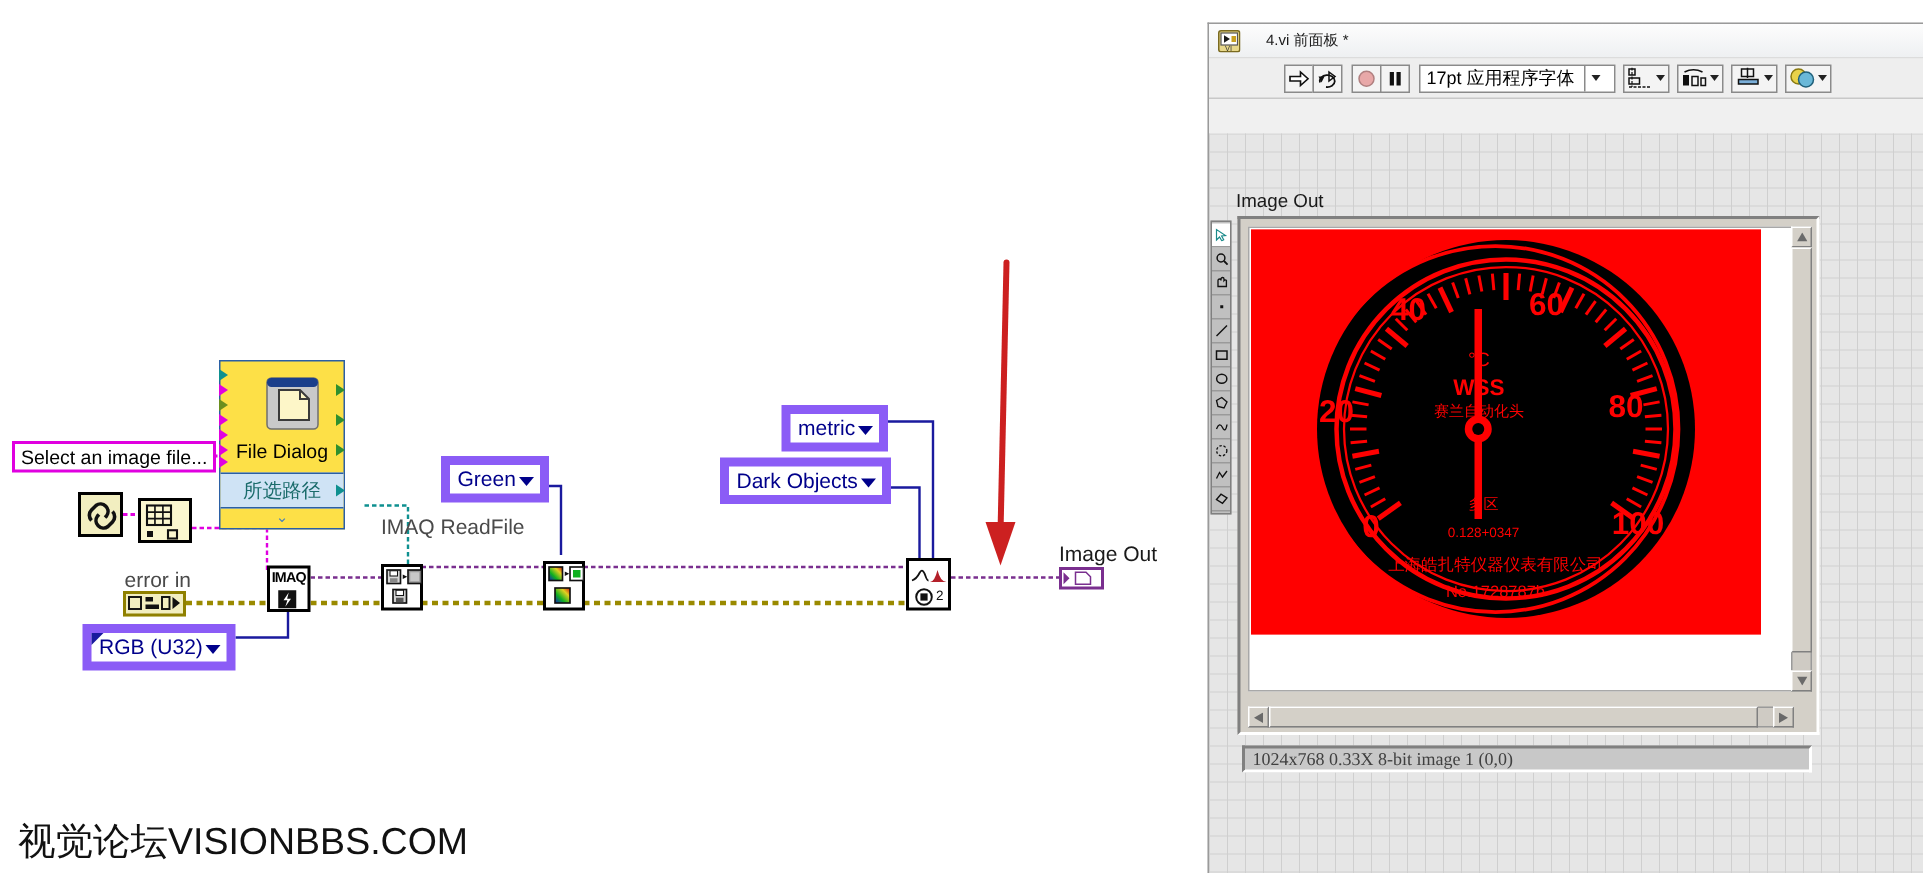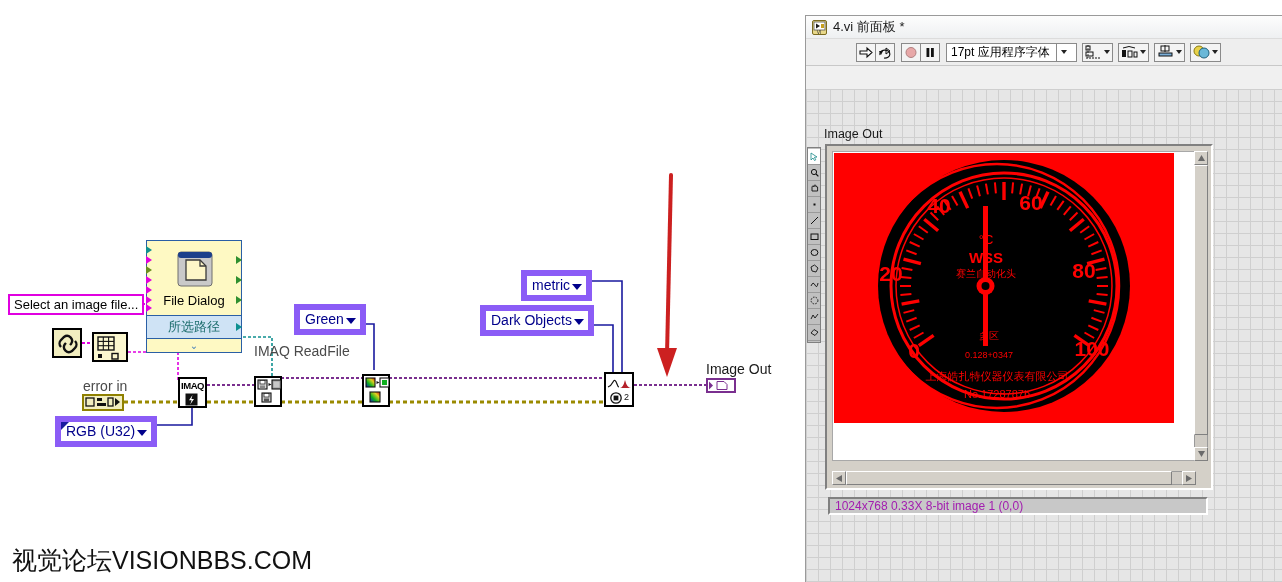--- a/index.html
+++ b/index.html
@@ -12,37 +12,37 @@
 
   
   .str-const{position:absolute;border:2px solid #e000e0;background:#fff;color:#000;font-size:13px;padding:1px 4px;white-space:nowrap;line-height:15px;}
 
   
   .enum-ctl{position:absolute;border:6px solid #8b5cf6;background:#fff;color:#00008b;font-size:14px;padding:0 16px 0 5px;white-space:nowrap;line-height:19px;font-weight:400;}
   .enum-ctl .tri{position:absolute;right:4px;top:8px;width:0;height:0;border-left:5px solid transparent;border-right:5px solid transparent;border-top:6px solid #00008b;}
   .enum-ctl.corner:before{content:"";position:absolute;left:0;top:0;width:0;height:0;border-left:8px solid #1a1a9e;border-bottom:8px solid transparent;}
 
   
-  #file-dialog{position:absolute;left:146px;top:240px;width:96px;height:113px;border:1px solid #2a5fa5;background:#fef9c3;box-sizing:border-box;}
+  #file-dialog{position:absolute;left:146px;top:240px;width:84px;height:113px;border:1px solid #2a5fa5;background:#fde047;box-sizing:border-box;}
   #fd-body{height:72px;position:relative;}
   #fd-title{position:absolute;left:0;right:0;top:52px;text-align:center;font-size:13px;color:#000;}
   #fd-out-row{position:absolute;left:0;right:0;top:74px;height:22px;border-top:1px solid #2a5fa5;border-bottom:1px solid #2a5fa5;background:#cfe3f5;}
   #fd-out-label{text-align:center;font-size:13px;color:#1a6b6b;line-height:22px;}
   #fd-chev{position:absolute;left:0;right:0;bottom:1px;text-align:center;font-size:10px;color:#4a82bb;line-height:10px;}
   .fd-term{position:absolute;width:0;height:0;border-top:4px solid transparent;border-bottom:4px solid transparent;}
   .fd-term.in{left:-1px;border-left:6px solid;}
   .fd-term.out{right:-1px;border-left:6px solid;}
 
   
   .node{position:absolute;background:#fff;border:2px solid #000;box-sizing:border-box;}
 
   
   #fp-window{position:absolute;left:805px;top:15px;width:477px;height:567px;background:#f0f0f0;border:1px solid #9a9a9a;border-bottom:none;border-right:none;box-sizing:border-box;}
   #fp-titlebar{height:22px;background:linear-gradient(#fdfdfd,#eef0f2);display:flex;align-items:center;padding-left:6px;border-bottom:1px solid #dcdcdc;}
-  #fp-title-text{font-size:13px;color:#1a1a1a;margin-left:6px;white-space:nowrap;}
+  #fp-title-text{font-size:10px;color:#1a1a1a;margin-left:17px;white-space:nowrap;}
   #fp-menubar{height:24px;display:flex;align-items:center;background:#f2f2f2;padding-left:8px;border-bottom:1px solid #d8d8d8;}
   .menu-item{font-size:12.5px;color:#111;margin-right:17px;white-space:nowrap;cursor:default;}
   #fp-toolbar{height:26px;background:#eeeeee;display:flex;align-items:center;padding-left:50px;border-bottom:1px solid #c8c8c8;}
   .tb-btn{width:20px;height:19px;border:1px solid #8a8a8a;background:#f4f4f4;margin-right:-1px;display:flex;align-items:center;justify-content:center;box-sizing:border-box;}
   .tb-sep{width:7px;}
   .tb-font{height:19px;border:1px solid #8a8a8a;background:#fff;display:flex;align-items:center;padding:0 4px;box-sizing:border-box;}
   .tb-font-txt{font-size:12px;color:#000;white-space:nowrap;padding-right:6px;text-align:center;}
   .tb-drop{width:15px;height:17px;border-left:1px solid #8a8a8a;display:flex;align-items:center;justify-content:center;}
   .tb-grp{height:19px;border:1px solid #8a8a8a;background:#f4f4f4;display:flex;align-items:center;padding:0 2px;margin-left:5px;box-sizing:border-box;}
   .caret{width:0;height:0;border-left:3.5px solid transparent;border-right:3.5px solid transparent;border-top:4px solid #222;}
@@ -62,21 +62,21 @@
   
   #img-ctl{position:absolute;left:19px;top:55px;width:388px;height:346px;background:#d4d0c8;border:2px solid;border-color:#808080 #ffffff #ffffff #808080;box-sizing:border-box;}
   #img-inner{position:absolute;left:5px;top:5px;width:364px;height:310px;background:#fff;border:1px solid #a8a8a8;box-sizing:border-box;overflow:hidden;}
   #gauge-img{position:absolute;left:1px;top:1px;width:340px;height:270px;background:#ff0000;}
   .vscroll{position:absolute;right:3px;top:5px;width:14px;height:310px;background:#cfcbc4;border:1px solid #9a9a9a;box-sizing:border-box;}
   .hscroll{position:absolute;left:5px;bottom:3px;width:364px;height:14px;background:#cfcbc4;border:1px solid #9a9a9a;box-sizing:border-box;}
   .sb-arrow{position:absolute;background:#d4d0c8;border:1px solid;border-color:#fff #808080 #808080 #fff;display:flex;align-items:center;justify-content:center;box-sizing:border-box;}
   .sb-thumb{position:absolute;background:#d4d0c8;border:1px solid;border-color:#fff #808080 #808080 #fff;box-sizing:border-box;}
 
   #img-status{position:absolute;left:22px;top:408px;width:380px;height:18px;background:#c8c8c8;border:2px solid;border-color:#808080 #fff #fff #808080;box-sizing:border-box;display:flex;align-items:center;padding-left:5px;}
-  #img-status-txt{font-size:12px;color:#a21caf;white-space:nowrap;}
+  #img-status-txt{font-size:12px;color:#404040;white-space:nowrap;font-family:Liberation Serif, serif;}
 
   
   #watermark{position:absolute;left:12px;top:544px;font-size:25px;color:#111;font-family:"Liberation Sans",sans-serif;letter-spacing:0px;white-space:nowrap;}
 </style>
 </head>
 <body>
 
 <div id="block-diagram">
 
   <svg width="805" height="582" style="position:absolute;left:0;top:0;">

